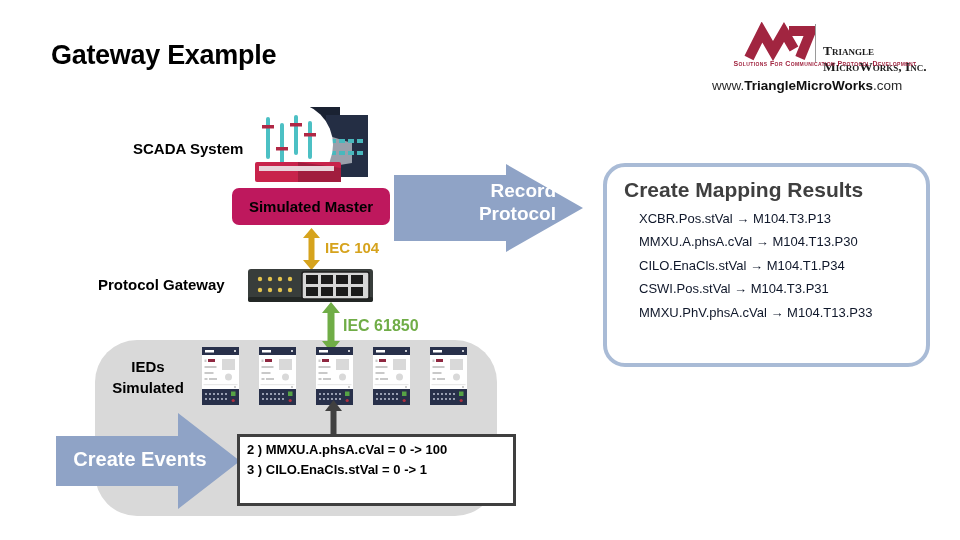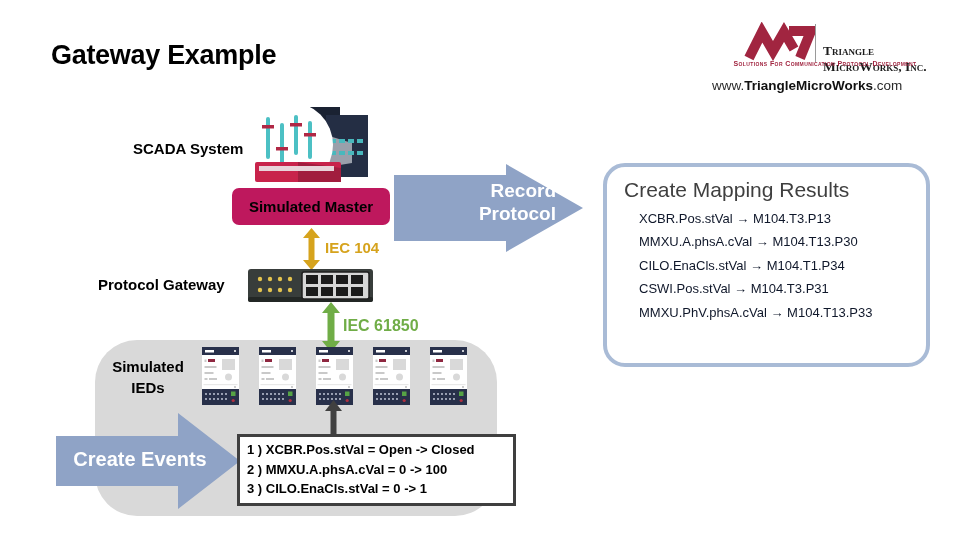--- a/index.html
+++ b/index.html
@@ -49,21 +49,21 @@
   .ied-card{top:347px;}
 
   .up-arrow{left:325px;top:400px;}
 
   .events-box{left:237px;top:434px;width:266px;height:63px;background:#fff;
     border:3px solid #3f3f3f;padding:3px 0 0 7px;}
   .event-line{font-size:13px;font-weight:700;color:#000;line-height:19.5px;white-space:nowrap;}
 
   .mapping-panel{left:603px;top:163px;width:319px;height:196px;background:#fff;
     border:4px solid #a9bbd6;border-radius:22px;}
-  .mapping-title{position:absolute;left:17px;top:11px;font-size:21px;font-weight:400;color:#3f3f3f;}
+  .mapping-title{position:absolute;left:17px;top:11px;font-size:21px;font-weight:700;color:#3f3f3f;}
   .mapping-rows{position:absolute;left:32px;top:40px;}
   .mapping-row{font-size:13px;color:#0f172a;line-height:23.4px;white-space:nowrap;}
 </style>
 </head>
 <body>
 
 <div id="stage">
 
   <div class="abs slide-title">Gateway Example</div>
 
@@ -163,22 +163,22 @@
   </svg>
 
   <div class="abs gray-container"></div>
 
   <svg class="abs iec61850-arrow" width="18" height="50" viewBox="0 0 18 50">
     <polygon points="9,0 18,11 12.5,11 12.5,39 18,39 9,50 0,39 5.5,39 5.5,11 0,11" fill="#70ad47"></polygon>
   </svg>
   <div class="abs iec61850-label">IEC 61850</div>
 
   <div class="abs lbl ieds-label">
+    <div>IEDs</div>
     <div>Simulated</div>
-    <div>IEDs</div>
   </div>
 
   <svg class="abs ied-card" style="left:202px;" width="37" height="58" viewBox="0 0 37 58">
     <rect x="0" y="0" width="37" height="58" rx="2" fill="#ffffff"></rect>
     <rect x="0" y="0" width="37" height="8" fill="#28304a"></rect>
     <rect x="3" y="3" width="9" height="2.5" fill="#ffffff"></rect>
       <circle cx="33" cy="4" r="1" fill="#ffffff"></circle>
     <rect x="2.5" y="12.5" width="2" height="2.5" fill="#c9c9c9"></rect>
       <rect x="6" y="12" width="7" height="3" fill="#8e2740"></rect>
     <rect x="2.5" y="19" width="12" height="2" fill="#c9c9c9"></rect>
@@ -346,21 +346,20 @@
       <polygon points="0,23 122,23 122,0 184,48 122,96 122,73 0,73" fill="#8fa3c6"></polygon>
     </svg>
     <div class="create-arrow-text">Create Events</div>
   </div>
 
   <svg class="abs up-arrow" width="17" height="36" viewBox="0 0 17 36">
     <polygon points="8.5,0 17,11 11.5,11 11.5,36 5.5,36 5.5,11 0,11" fill="#404040"></polygon>
   </svg>
 
   <div class="abs events-box">
-    <div class="event-line">1 ) XCBR.Pos.stVal = Open -&gt; Closed</div>
     <div class="event-line">2 ) MMXU.A.phsA.cVal = 0 -&gt; 100</div>
     <div class="event-line">3 ) CILO.EnaCls.stVal = 0 -&gt; 1</div>
   </div>
 
   <div class="abs mapping-panel">
     <div class="mapping-title">Create Mapping Results</div>
     <div class="mapping-rows">
       <div class="mapping-row">XCBR.Pos.stVal → M104.T3.P13</div>
       <div class="mapping-row">MMXU.A.phsA.cVal → M104.T13.P30</div>
       <div class="mapping-row">CILO.EnaCls.stVal → M104.T1.P34</div>

